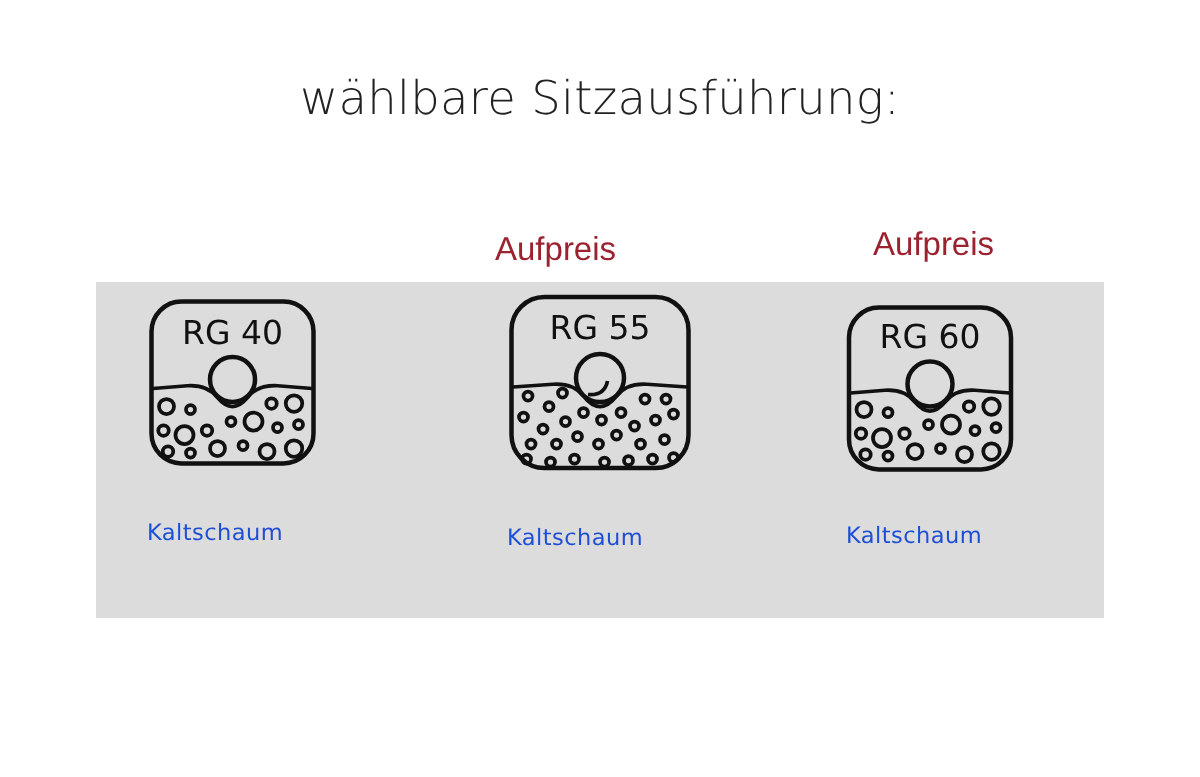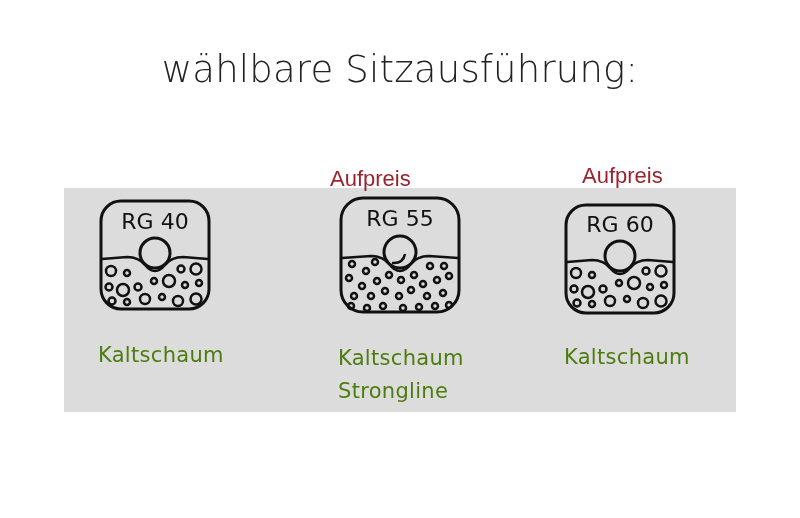--- a/index.html
+++ b/index.html
@@ -1,31 +1,31 @@
 <!DOCTYPE html>
 <html><head>
   <meta charset="utf-8">
   <style>
     html, body { margin: 0; padding: 0; background: #ffffff; }
     body { width: 800px; height: 518px; position: relative; overflow: hidden; font-family: "DejaVu Sans", sans-serif; }
     .title {
       position: absolute; left: 0; width: 800px; top: 48px; text-align: center;
-      font-family: "DejaVu Sans", sans-serif; font-weight: 200; font-size: 37px; color: #222;
+      font-family: "DejaVu Sans", sans-serif; font-weight: 200; font-size: 31px; color: #222;
       letter-spacing: 0.2px;
     }
     .panel {
       position: absolute; left: 64px; top: 188px; width: 672px; height: 224px;
       background: #dcdcdc;
     }
     .surcharge {
-      position: absolute; font-family: "Liberation Sans", sans-serif; font-size: 22px; color: #9b2330; margin-top: 13px;
+      position: absolute; font-family: "Liberation Sans", sans-serif; font-size: 22px; color: #9b2330;
     }
     .icon { position: absolute; }
     .label {
-      position: absolute; font-family: "DejaVu Sans", sans-serif; font-size: 21px; color: #4d7c0f; line-height: 33px;
+      position: absolute; font-family: "DejaVu Sans", sans-serif; font-size: 15px; color: #1d4ed8; line-height: 33px;
       letter-spacing: 0.3px;
     }
   </style>
 </head>
 <body>
 
 <div class="title">wählbare Sitzausführung:</div>
 
 <div class="panel"></div>
 
@@ -93,21 +93,20 @@
       <circle cx="28" cy="112" r="3"></circle>
       <circle cx="44" cy="110" r="3"></circle>
       <circle cx="64" cy="112" r="3"></circle>
       <circle cx="80" cy="111" r="3"></circle>
       <circle cx="96" cy="110" r="3"></circle>
       <circle cx="110" cy="109" r="3"></circle>
   </g>
 </svg>
 <div class="label" style="left:338px; top:342px;">
   <div>Kaltschaum</div>
-  <div>Strongline</div>
 </div>
 
 <svg class="icon" style="left:564px; top:203px;" width="112" height="112" viewBox="0 0 112 112">
   <rect x="2" y="2" width="108" height="108" rx="20" ry="20" fill="none" stroke="#111" stroke-width="3"></rect>
   <text x="56" y="29" text-anchor="middle" font-family="DejaVu Sans, sans-serif" font-size="22" fill="#111">RG 60</text>
   <path d="M3,59 L28,57 Q40,57 46,65 Q56,77 66,65 Q72,57 84,57 L109,59" fill="none" stroke="#111" stroke-width="2.5"></path>
   <circle cx="56" cy="53" r="15" fill="none" stroke="#111" stroke-width="3"></circle>
   <g fill="none" stroke="#111" stroke-width="2.5">
     <circle cx="12" cy="70" r="5"></circle>
       <circle cx="28" cy="72" r="3"></circle>

